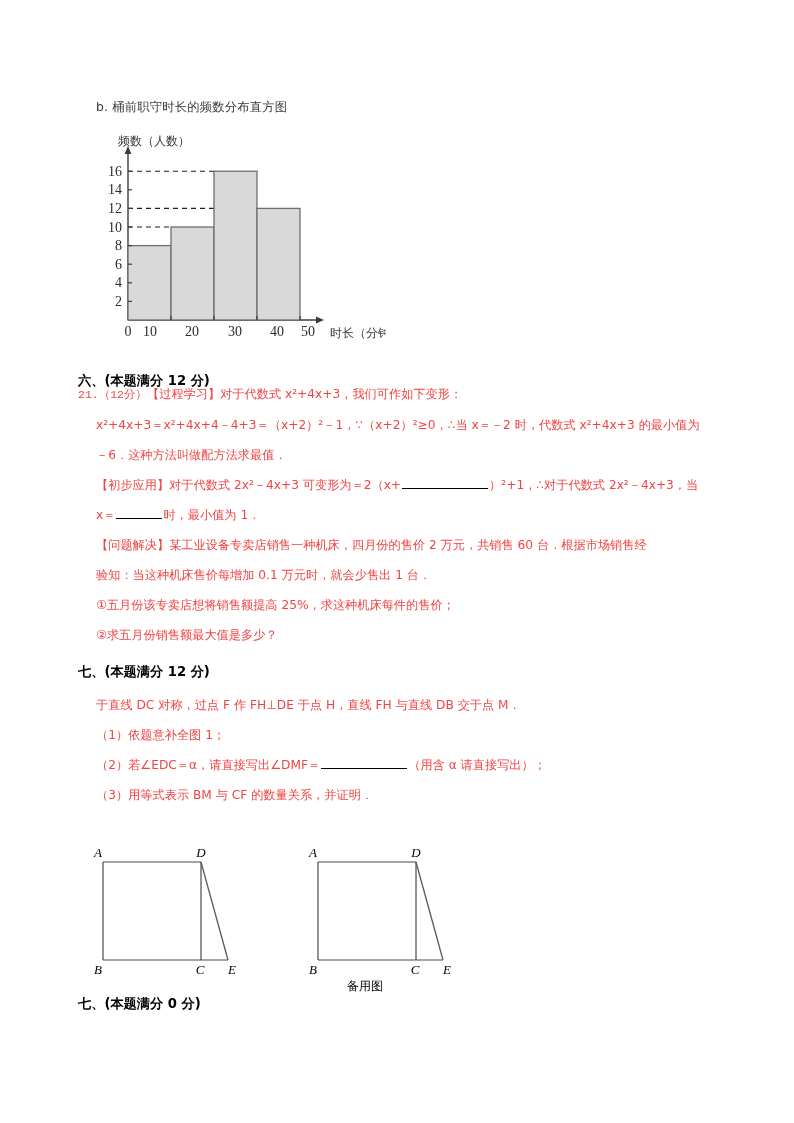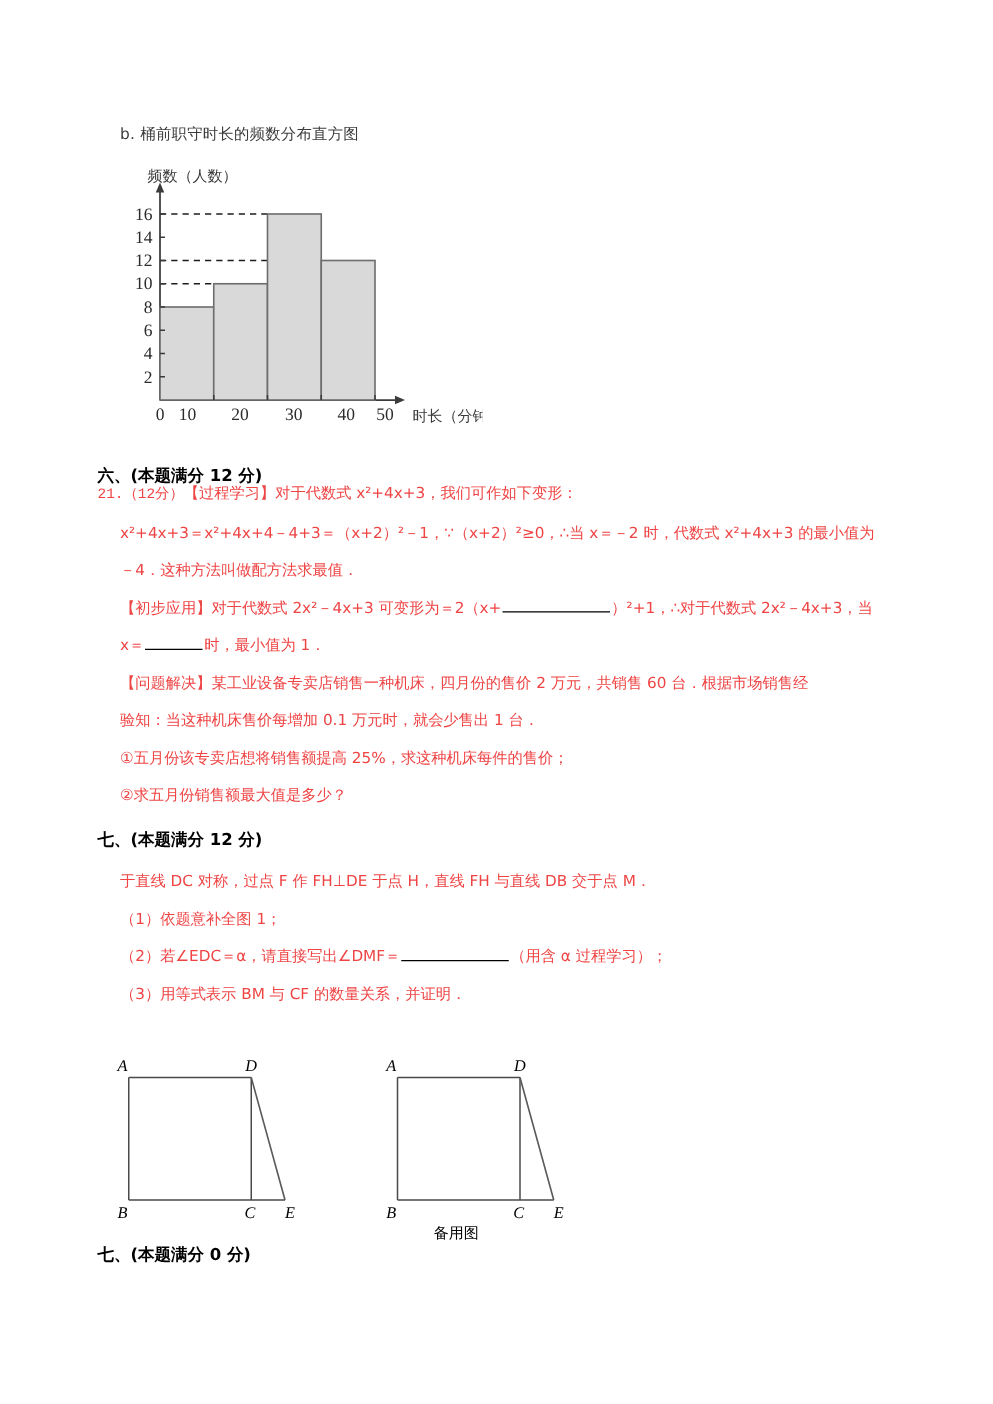--- a/index.html
+++ b/index.html
@@ -189,21 +189,21 @@
   <div class="sec-head" style="top:352px;margin-top:20px;">六、(本题满分 12 分)</div>
 
   <div class="qblock" style="top:379px;">
     <div class="qline">
       <span class="mono-num">21.</span><span class="mono-num">（12分）</span><span>【过程学习】</span><span>对于代数式 x²+4x+3，我们可作如下变形：</span>
     </div>
     <div class="qline indent">
       <span>x²+4x+3＝x²+4x+4－4+3＝（x+2）²－1，∵（x+2）²≥0，∴当 x＝－2 时，代数式 x²+4x+3 的最小值为</span>
     </div>
     <div class="qline indent">
-      <span>－4．这种方法叫做配方法求最值．</span>
+      <span>－6．这种方法叫做配方法求最值．</span>
     </div>
     <div class="qline indent">
       <span>【初步应用】</span><span>对于代数式 2x²－4x+3 可变形为＝2（x+</span><span class="blank-long"></span><span>）²+1，∴对于代数式 2x²－4x+3，当</span>
     </div>
     <div class="qline indent">
       <span>x＝</span><span class="blank-short"></span><span>时，最小值为 1．</span>
     </div>
     <div class="qline indent">
       <span>【问题解决】</span><span>某工业设备专卖店销售一种机床，四月份的售价 2 万元，共销售 60 台．根据市场销售经</span>
     </div>
@@ -221,21 +221,21 @@
   <div class="sec-head" style="top:663px;">七、(本题满分 12 分)</div>
 
   <div class="qblock" style="top:690px;">
     <div class="qline indent">
       <span>于直线 DC 对称，过点 F 作 FH⊥DE 于点 H，直线 FH 与直线 DB 交于点 M．</span>
     </div>
     <div class="qline indent">
       <span>（1）依题意补全图 1；</span>
     </div>
     <div class="qline indent">
-      <span>（2）若∠EDC＝α，请直接写出∠DMF＝</span><span class="blank-long"></span><span>（用含 α 过程学习）；</span>
+      <span>（2）若∠EDC＝α，请直接写出∠DMF＝</span><span class="blank-long"></span><span>（用含 α 请直接写出）；</span>
     </div>
     <div class="qline indent">
       <span>（3）用等式表示 BM 与 CF 的数量关系，并证明．</span>
     </div>
   </div>
 
   <div class="fig" style="left:88px; top:840px;">
     <svg width="200" height="160" viewBox="0 0 200 160">
 
       <line x1="15" y1="22" x2="113" y2="22" stroke="#4a4a4a" stroke-width="1.2"></line>

